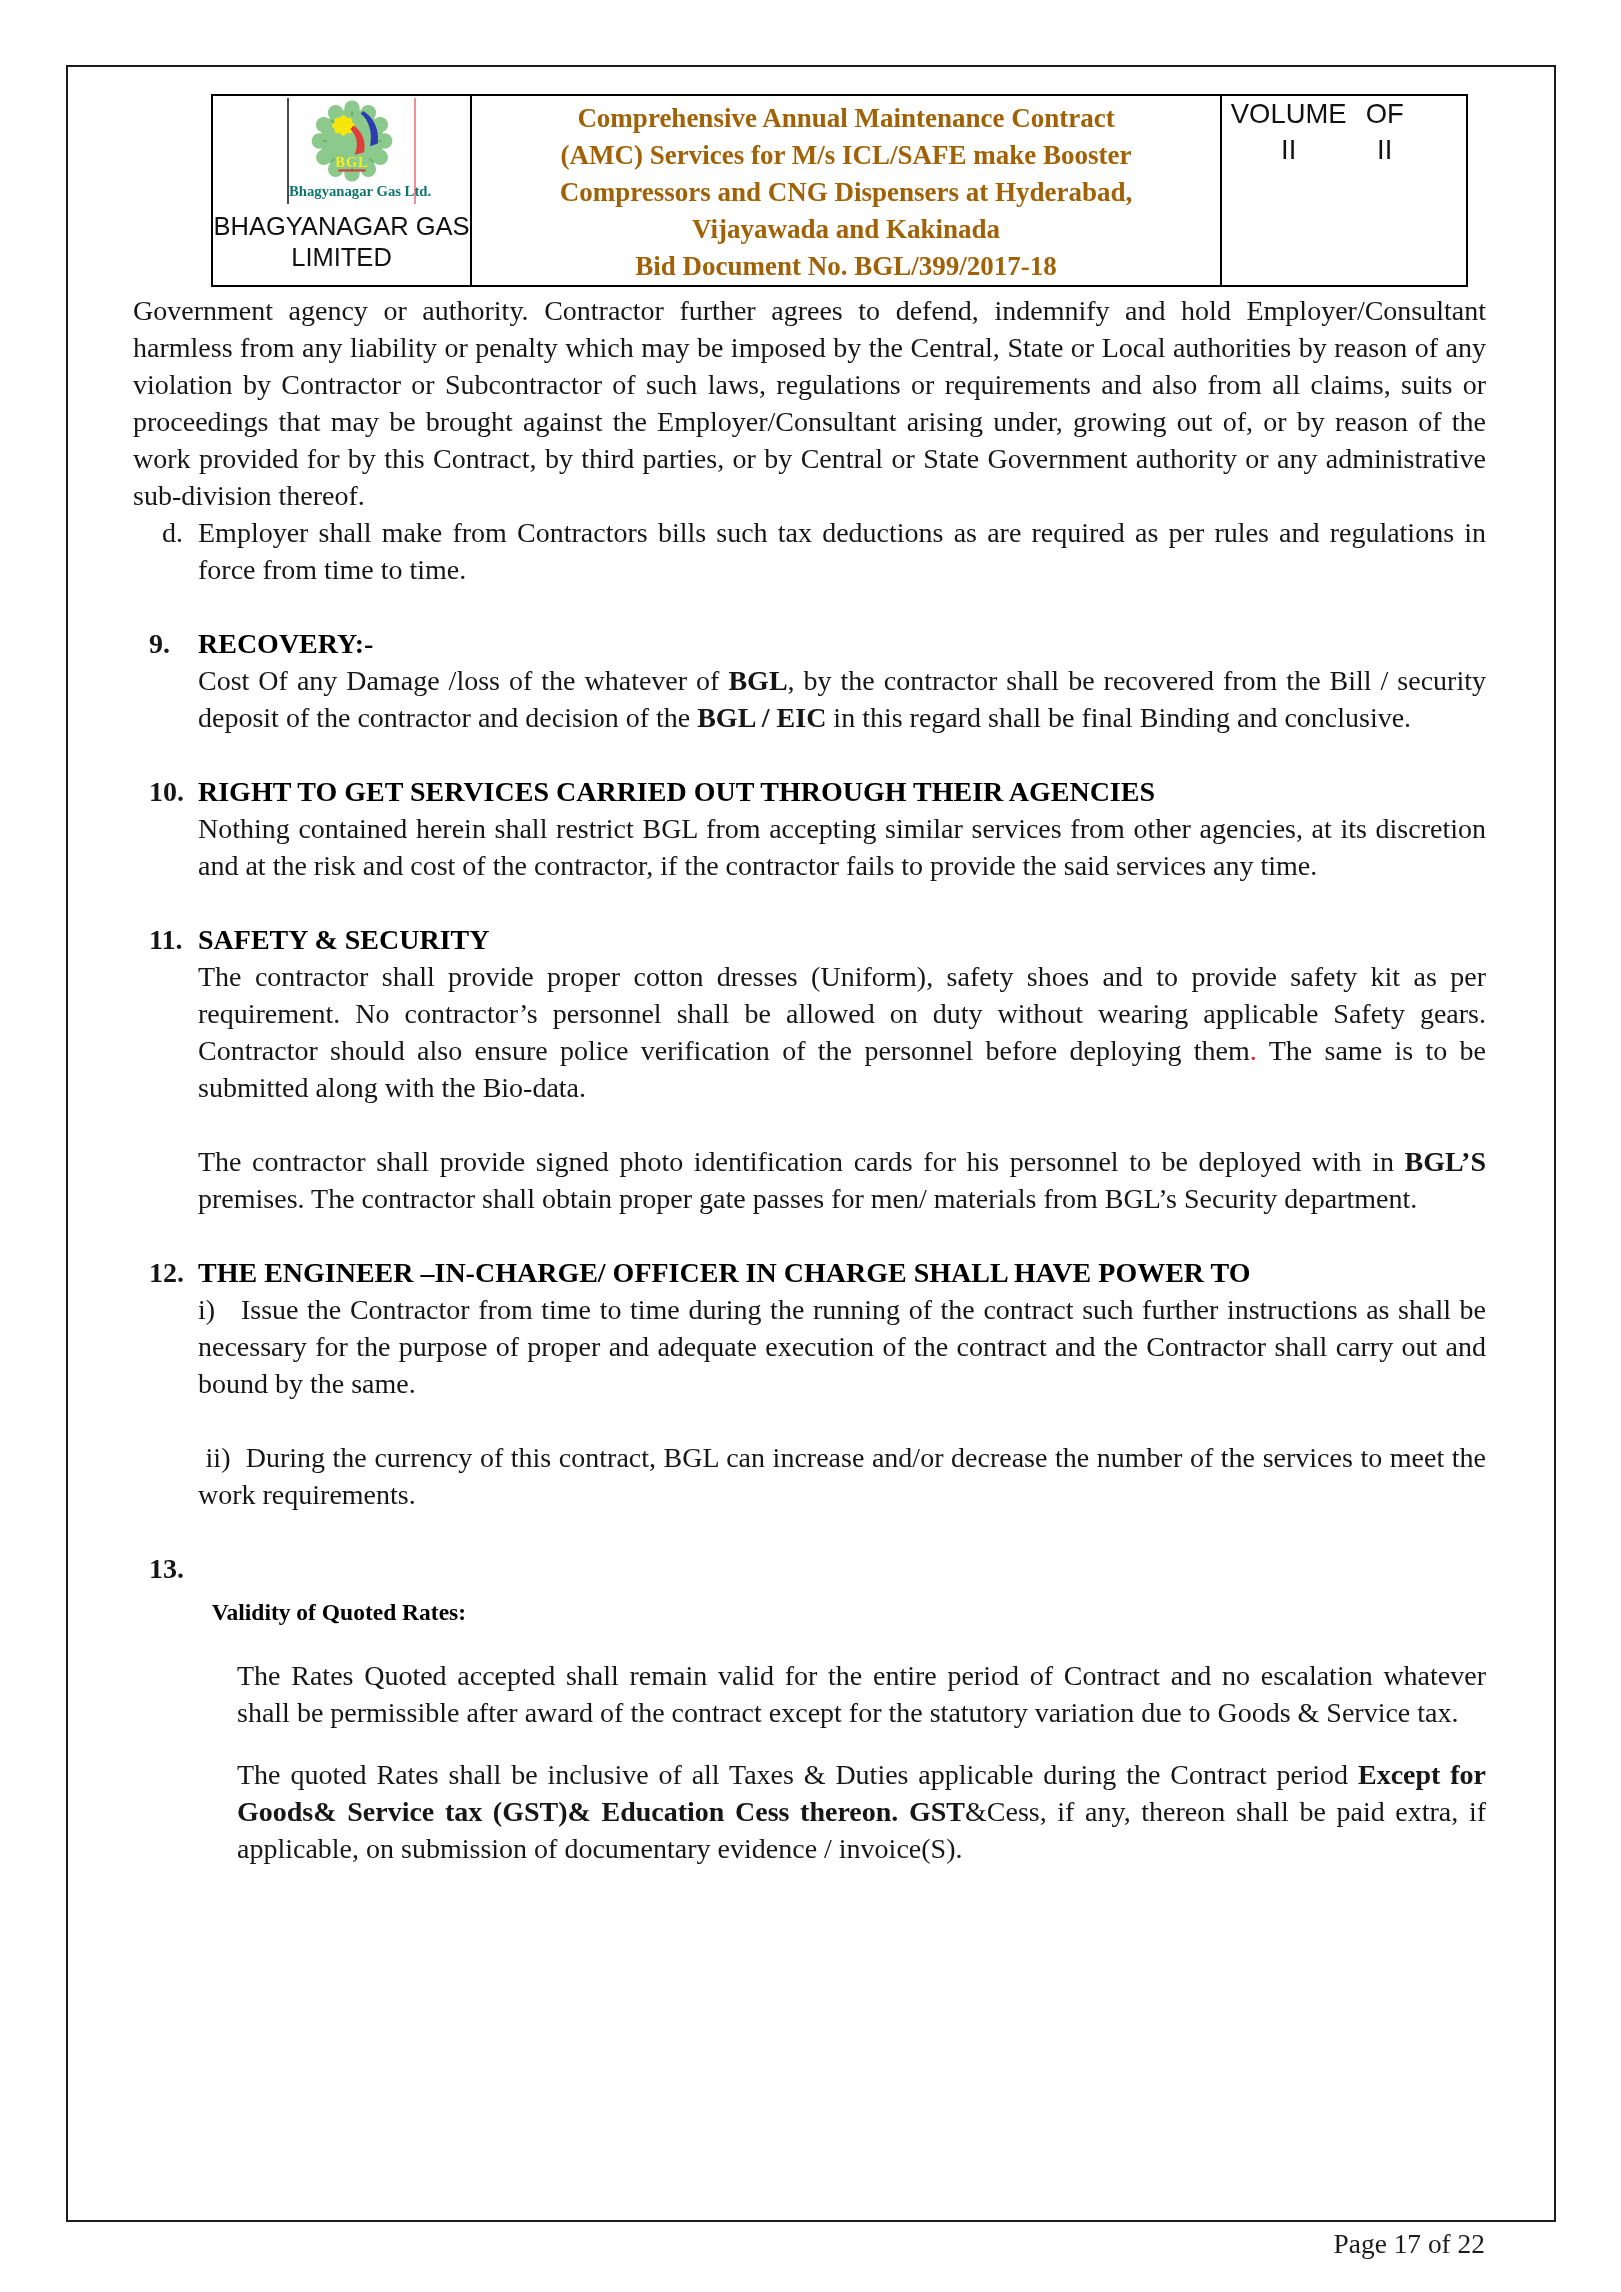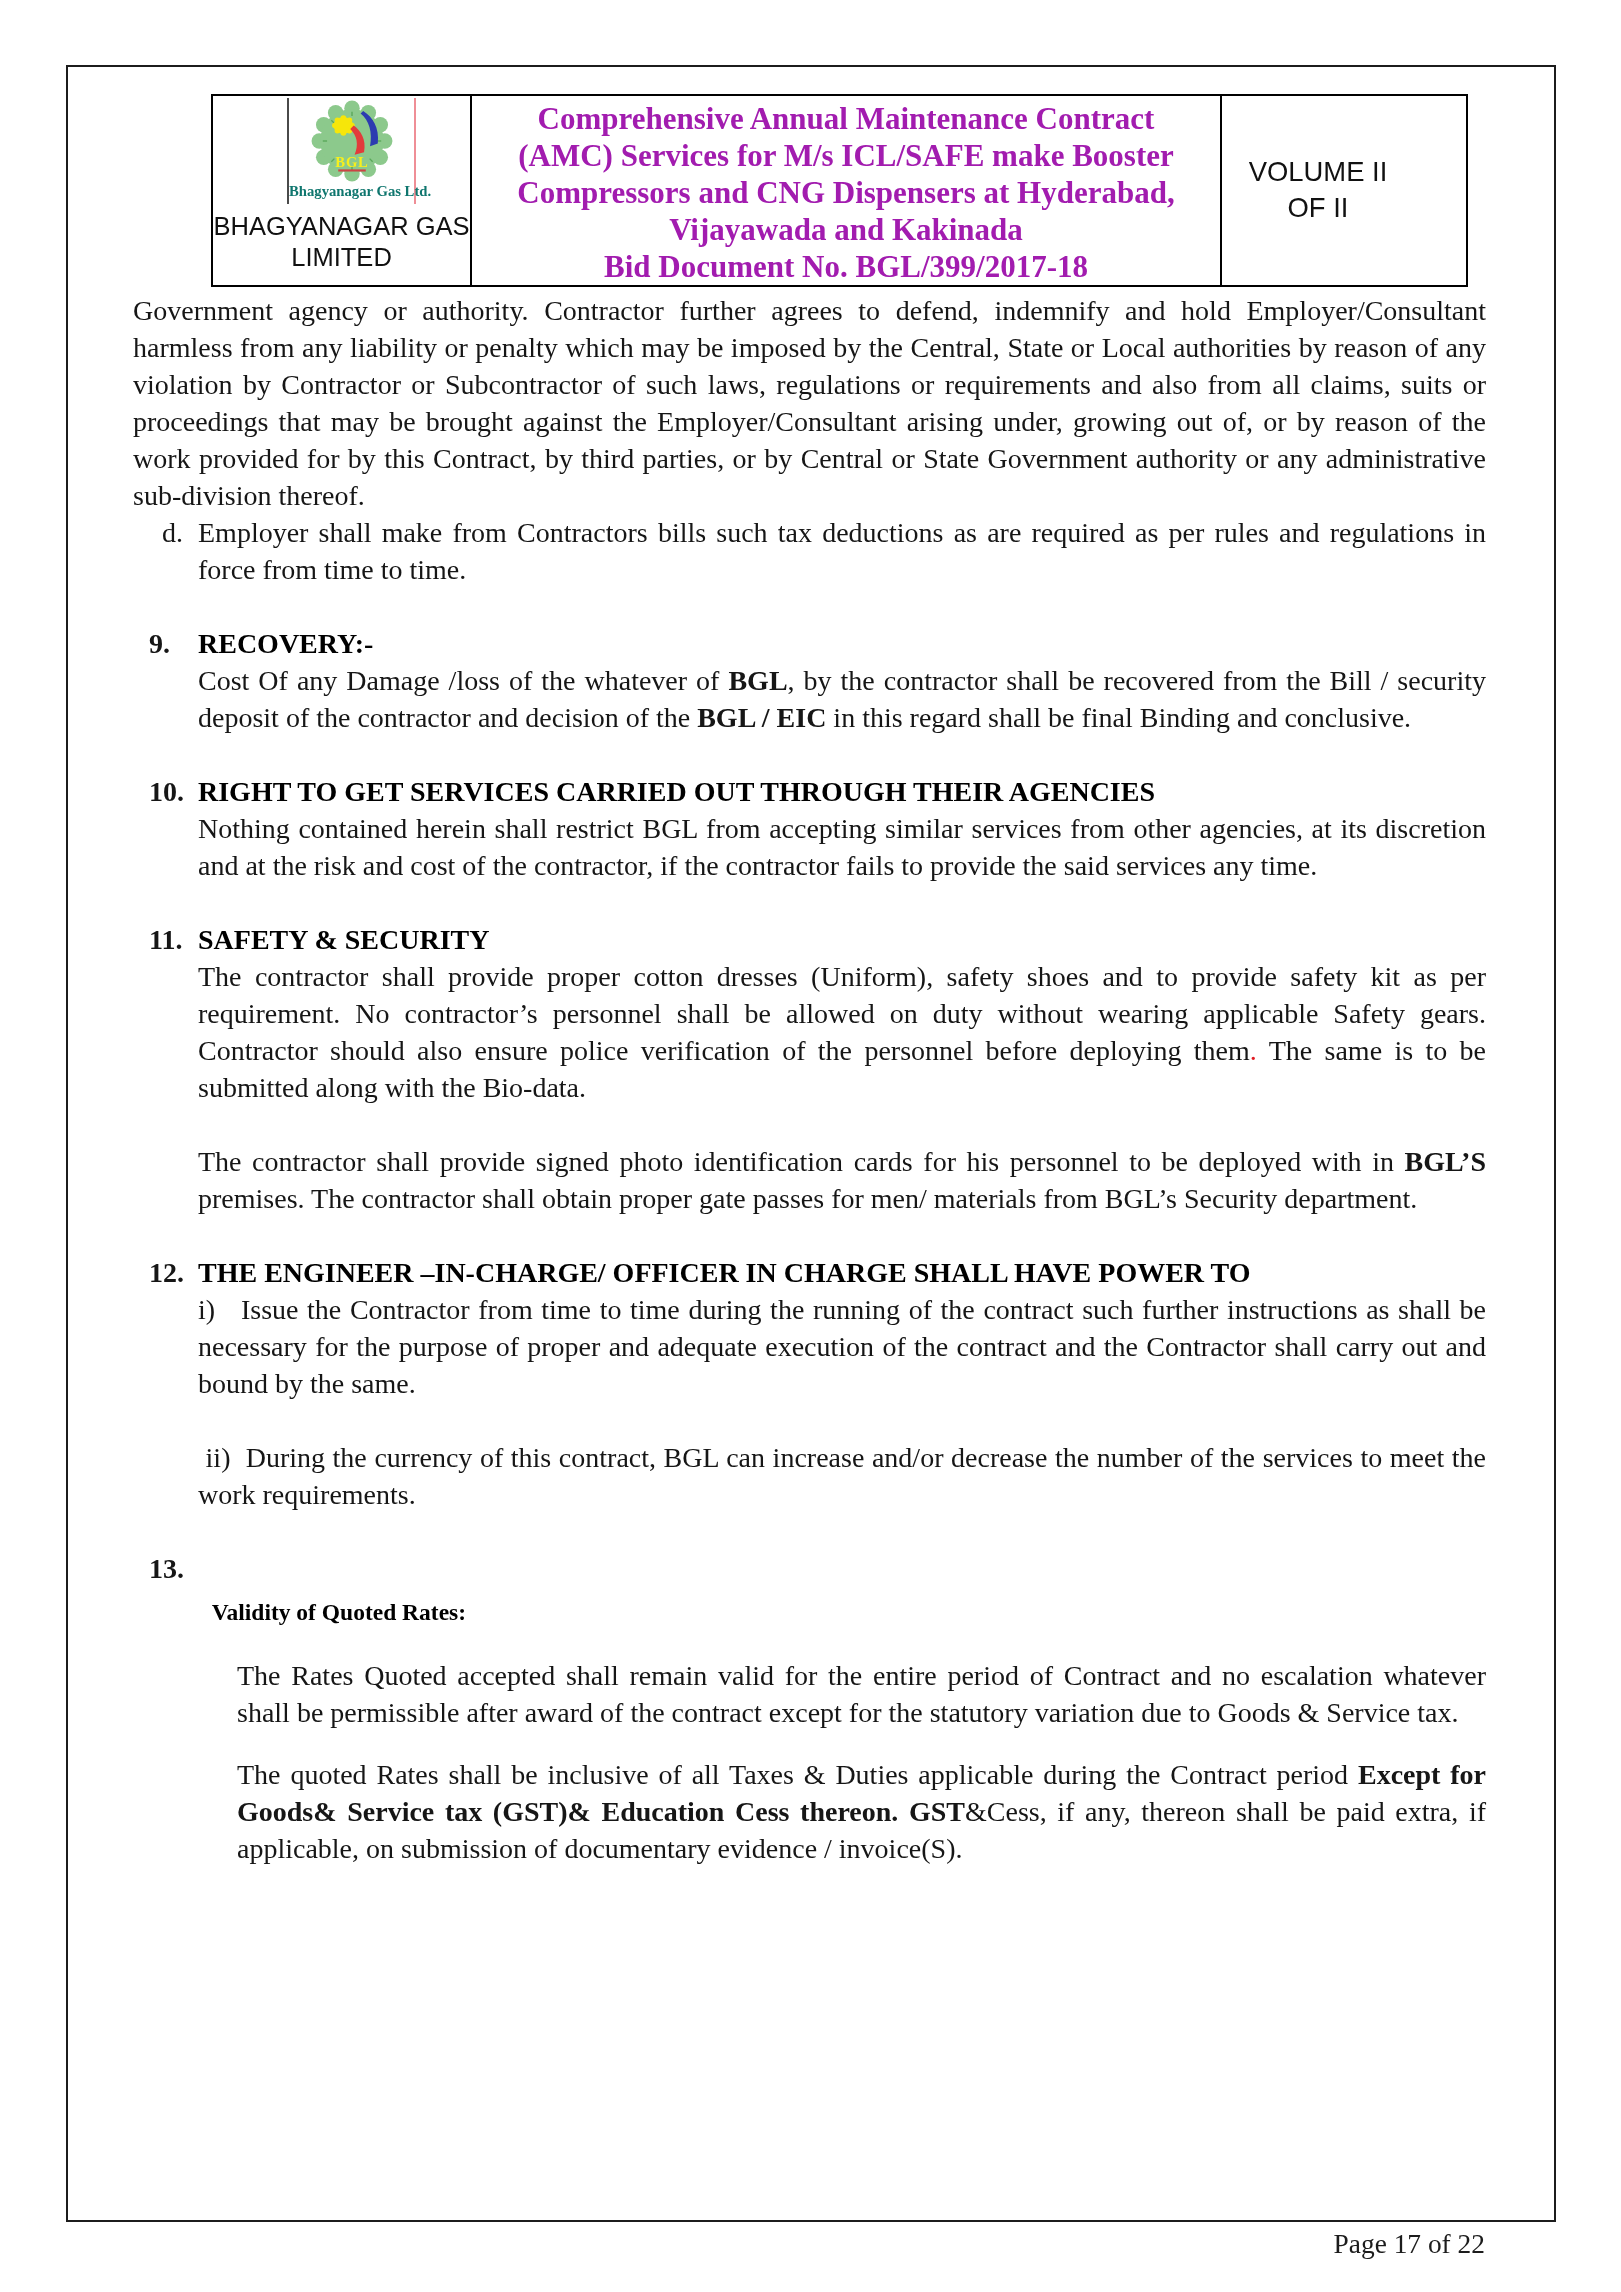--- a/index.html
+++ b/index.html
@@ -30,24 +30,24 @@
   .logo-caption{
     font-family:"Liberation Serif",serif;font-weight:bold;
     font-size:14.7px;line-height:14.7px;color:#0f766e;white-space:nowrap;
   }
   .org-name{
     margin-top:7.8px;font-family:"Liberation Sans",sans-serif;
     font-size:25.5px;line-height:31px;color:#111;
   }
   .title-cell{
     width:750px;text-align:center;font-weight:bold;
-    font-size:31px;line-height:37px;padding-top:4.9px;color:#a21caf;
+    font-size:27px;line-height:37px;padding-top:4.9px;color:#a16207;
   }
   .vol-cell{
-    width:194px;display:flex;flex-direction:column;justify-content:center;
+    width:194px;display:flex;flex-direction:row;justify-content:center;
     text-align:center;font-family:"Liberation Sans",sans-serif;
     font-size:27.4px;line-height:36px;color:#111;
   }
   
   .body-text{padding:5.9px 68px 0 0;}
   .para{margin:0;text-align:justify;font-size:28px;line-height:37px;}
   .intro{margin-left:65px;}
   .li-d{display:flex;margin-left:94px;}
   .li-marker{flex:0 0 36px;font-size:28px;line-height:37px;}
   .section{display:flex;margin-left:81px;margin-top:37px;}

